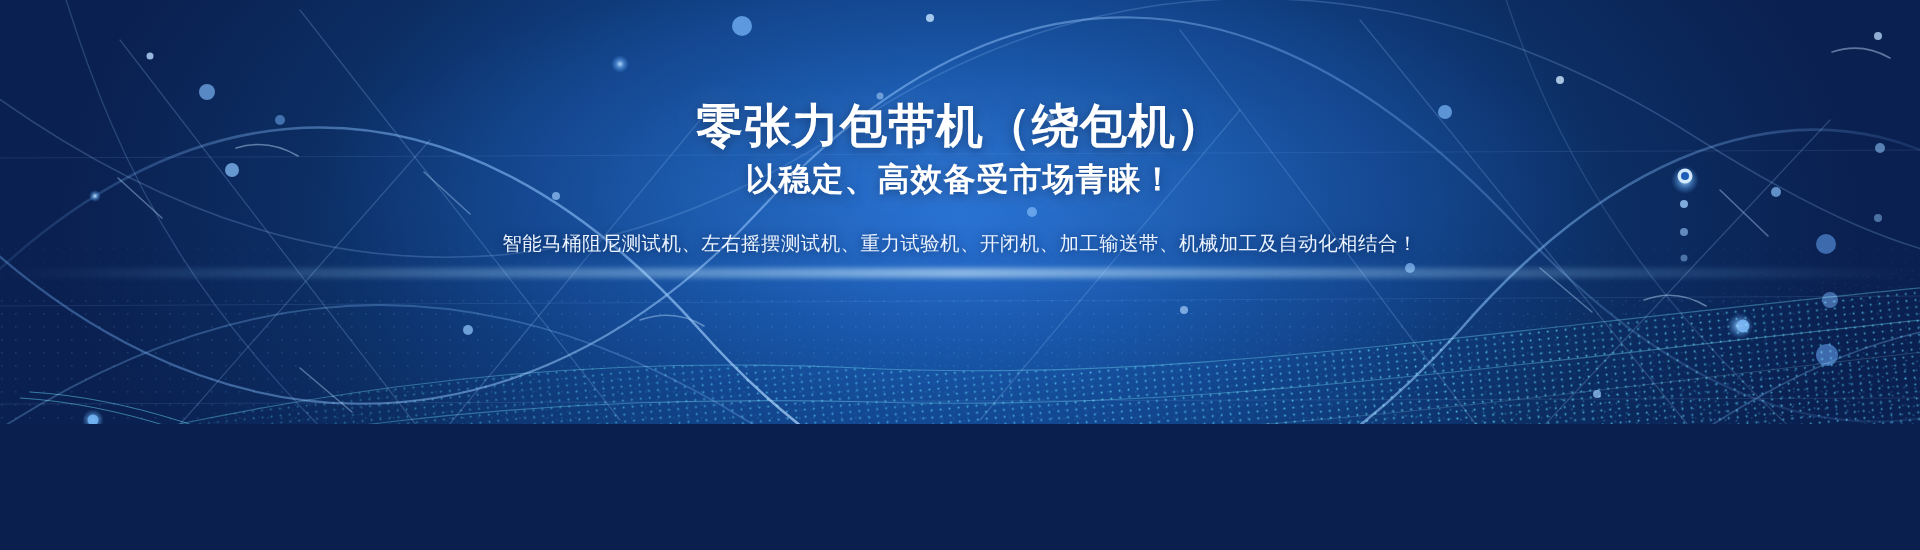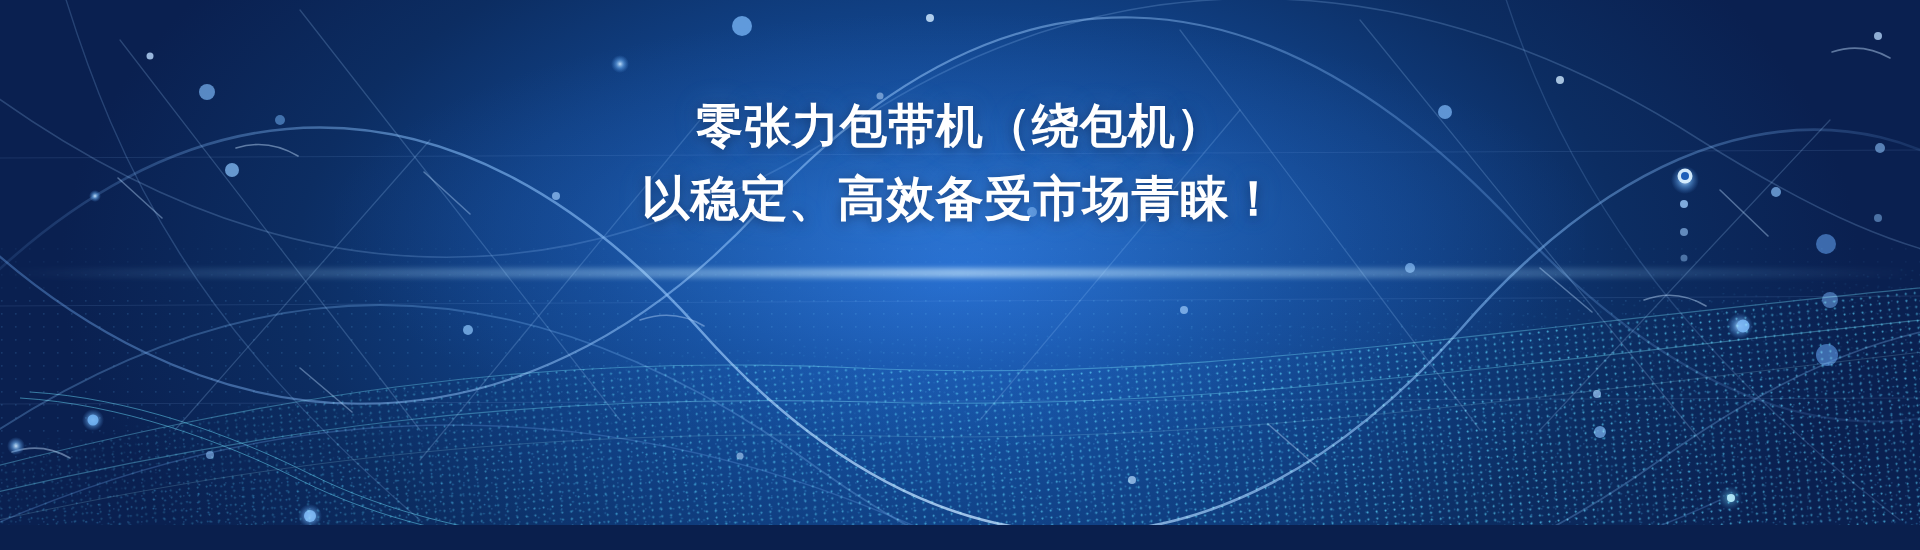--- a/index.html
+++ b/index.html
@@ -2,21 +2,21 @@
 <html lang="zh"><head>
 <meta charset="utf-8">
 <title>Banner</title>
 <style>
   html,body{margin:0;padding:0;background:#0a1f4d;}
   *{box-sizing:border-box;}
 
   .banner{
     position:relative;
     width:1920px;
-    height:525px;
+    height:424px;
     overflow:hidden;
     font-family:"Liberation Sans","DejaVu Sans",sans-serif;
     background:#737373;
   }
 
   
   .bg-base{
     position:absolute; inset:0;
     background:
       radial-gradient(ellipse 900px 520px at 50% 52%, #1e63c4 0%, #15509f 28%, #103f82 52%, #0c2d62 74%, #0a2050 100%);
@@ -62,22 +62,22 @@
     color:#ffffff;
     font-size:47px;
     font-weight:bold;
     letter-spacing:1px;
     line-height:1.28;
     text-align:center;
     text-shadow:0 2px 12px rgba(4,20,60,0.55), 0 0 26px rgba(120,190,255,0.28);
     white-space:nowrap;
   }
   .headline.line2{
-    font-size:48px;
-    margin-top:12px;
+    font-size:32px;
+    margin-top:3px;
   }
   .subtitle-wrap{
     margin-top:24px;
     text-align:center;
   }
   .subtitle{
     color:#eaf3ff;
     font-size:19.5px;
     font-weight:normal;
     line-height:2.05;
@@ -295,16 +295,17 @@
       <path d="M20,398 C 120,404 220,440 300,480 C 380,520 470,540 560,548"></path>
       <path d="M30,392 C 130,398 230,434 310,474 C 390,514 480,534 570,542"></path>
     </g>
   </svg>
 
   <div class="content">
     <div class="headline line1">零张力包带机（绕包机）</div>
     <div class="headline line2">以稳定、高效备受市场青睐！</div>
 
     <div class="subtitle-wrap">
+      <div class="subtitle">智能马桶阻尼测试机、左右摇摆测试机、重力试验机、开闭机、加工输送带、机械加工及自动化相结合！</div>
     </div>
   </div>
 
 </div>
 
 </body></html>

